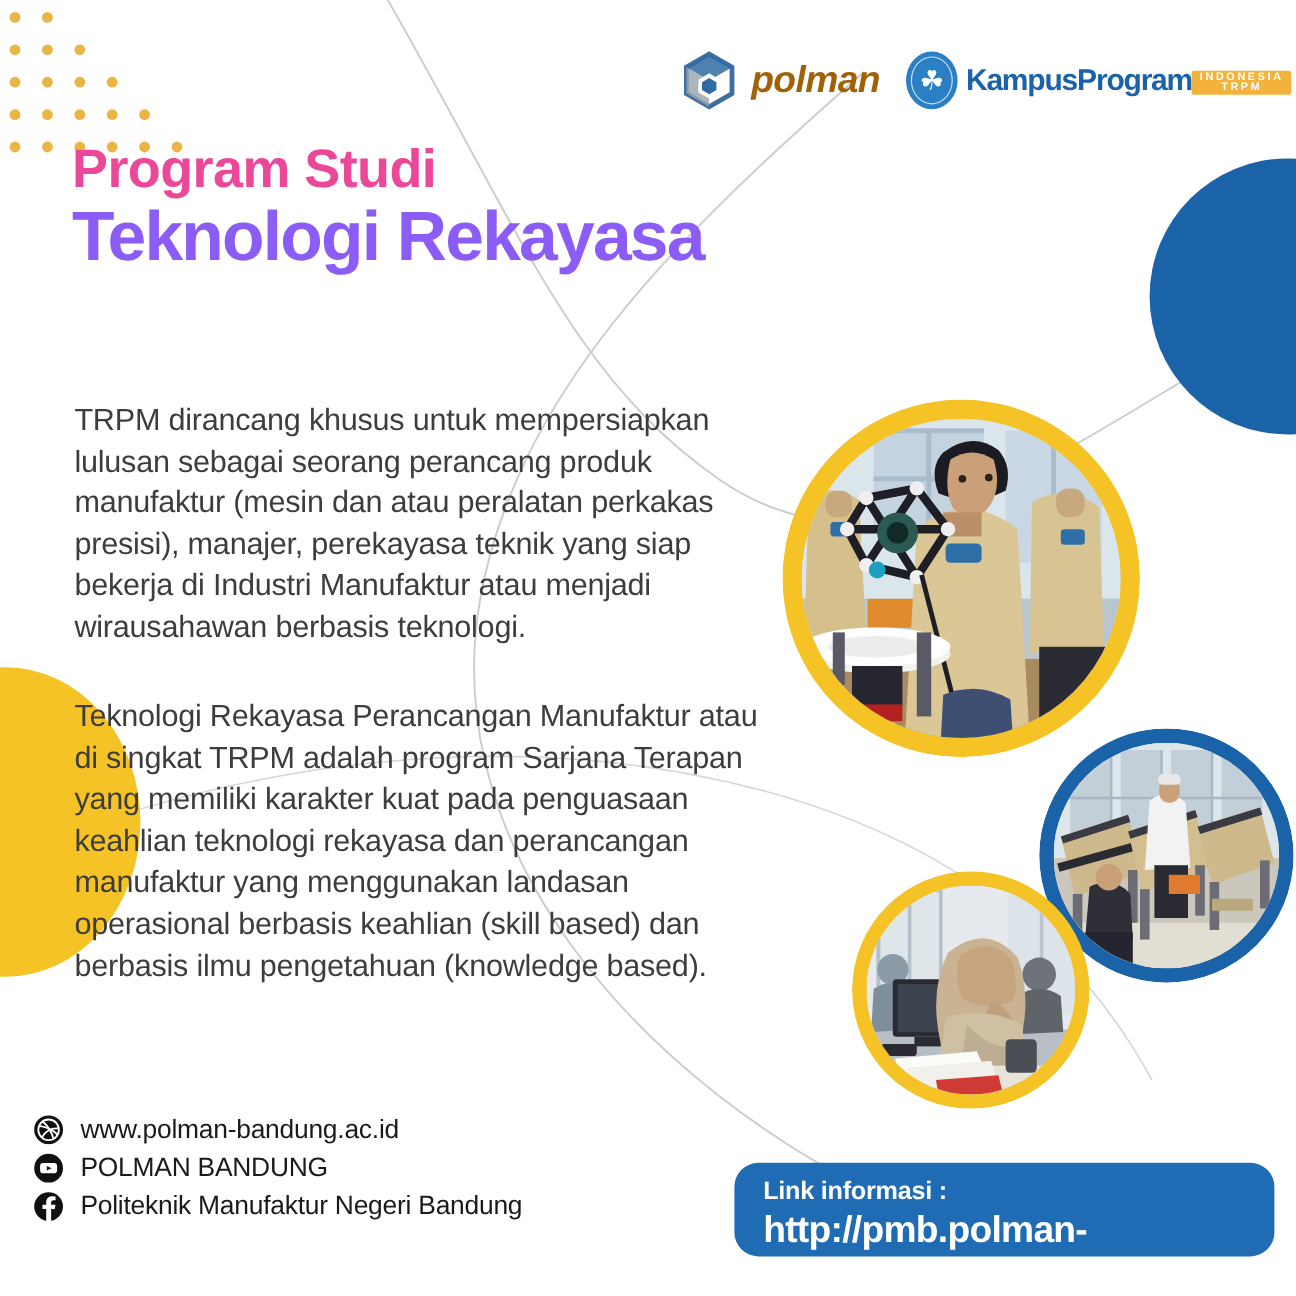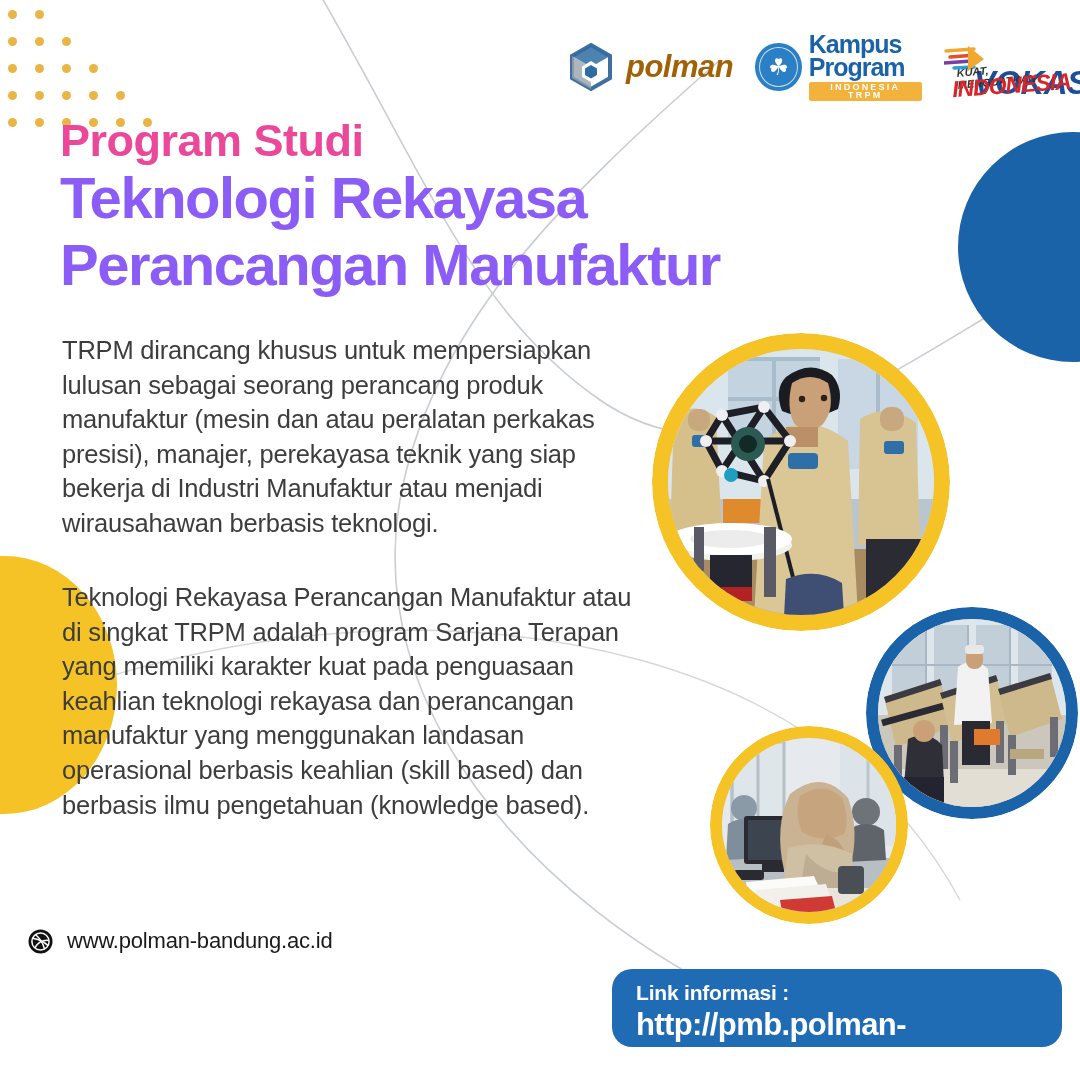--- a/index.html
+++ b/index.html
@@ -80,21 +80,21 @@
     position: relative;
   }
   .logo-km .seal::after {
     content: "";
     position: absolute;
     inset: 4px;
     border-radius: 50%;
     border: 1.5px solid rgba(255,255,255,.75);
   }
   .logo-km .seal .glyph { font-size: 23px; color: #ffffff; line-height: 1; }
-  .logo-km .km-text { display: flex; flex-direction: column; line-height: .92; }
+  .logo-km .km-text { display: flex; flex-direction: row; line-height: .92; }
   .logo-km .km-1 { font-size: 25px; font-weight: bold; color: #1b63a8; letter-spacing: -1px; }
   .logo-km .km-2 { font-size: 25px; font-weight: bold; color: #1b63a8; letter-spacing: -1px; }
   .logo-km .km-3 {
     margin-top: 3px;
     background: #f3b23c;
     color: #ffffff;
     font-size: 9px;
     font-weight: bold;
     letter-spacing: 2.2px;
     text-align: center;
@@ -282,21 +282,20 @@
       <span class="vk-1">VOKASI</span>
       <span class="vk-2">KUAT, MENGUATKAN</span>
       <span class="vk-3">INDONESIA</span>
     </div>
 
   </div>
 
   <div class="title-block">
     <div class="kicker">Program Studi</div>
     <div class="title-main">Teknologi Rekayasa</div>
-    <div class="title-main">Perancangan Manufaktur</div>
   </div>
 
   <div class="body-col">
     <p class="para">TRPM dirancang khusus untuk mempersiapkan lulusan sebagai seorang perancang produk manufaktur (mesin dan atau peralatan perkakas presisi), manajer, perekayasa teknik yang siap bekerja di Industri Manufaktur atau menjadi wirausahawan berbasis teknologi.</p>
     <p class="para">Teknologi Rekayasa Perancangan Manufaktur atau di singkat TRPM adalah program Sarjana Terapan yang memiliki karakter kuat pada penguasaan keahlian teknologi rekayasa dan perancangan manufaktur yang menggunakan landasan operasional berbasis keahlian (skill based) dan berbasis ilmu pengetahuan (knowledge based).</p>
   </div>
 
   <div class="photo photo-1">
     <div class="ring"></div>
     <div class="inner">
@@ -459,21 +458,36 @@
       <svg class="cicon" viewBox="0 0 25 25">
         <circle cx="12.5" cy="12.5" r="12" fill="#111111"></circle>
         <circle cx="12.5" cy="12.5" r="8.6" fill="none" stroke="#ffffff" stroke-width="1.5"></circle>
         <path d="M4.6 9.2 q9 1.2 15.6 7.4" fill="none" stroke="#ffffff" stroke-width="1.5"></path>
         <path d="M7.2 5.2 q7.4 6.4 9.4 15.2" fill="none" stroke="#ffffff" stroke-width="1.5"></path>
         <path d="M21 11.4 q-9.6 -0.8 -14.4 7.8" fill="none" stroke="#ffffff" stroke-width="1.5"></path>
       </svg>
       <span class="ctext">www.polman-bandung.ac.id</span>
     </div>
 
-
+    <div class="crow">
+      <svg class="cicon" viewBox="0 0 25 25">
+        <circle cx="12.5" cy="12.5" r="12" fill="#111111"></circle>
+        <rect x="5.4" y="8.2" width="14.2" height="8.6" rx="2.6" fill="#ffffff"></rect>
+        <path d="M11 10.6 L15 12.5 L11 14.4 Z" fill="#111111"></path>
+      </svg>
+      <span class="ctext">POLMAN BANDUNG</span>
+    </div>
+
+    <div class="crow">
+      <svg class="cicon" viewBox="0 0 25 25">
+        <circle cx="12.5" cy="12.5" r="12" fill="#111111"></circle>
+        <path d="M14.6 25 V14.6 h3.1 l0.5 -3.6 h-3.6 V8.8 q0 -1.6 1.9 -1.6 h1.8 V4 q-1.1 -0.2 -2.7 -0.2 q-3.9 0 -4.9 3.4 q-0.2 0.8 -0.2 1.8 V11 H7.4 v3.6 h3.1 V25 Z" fill="#ffffff"></path>
+      </svg>
+      <span class="ctext">Politeknik Manufaktur Negeri Bandung</span>
+    </div>
 
   </div>
 
   <div class="linkbox">
     <div class="l1">Link informasi :</div>
     <div class="l2">http://pmb.polman-bandung.ac.id</div>
   </div>
 
 </div>
 

